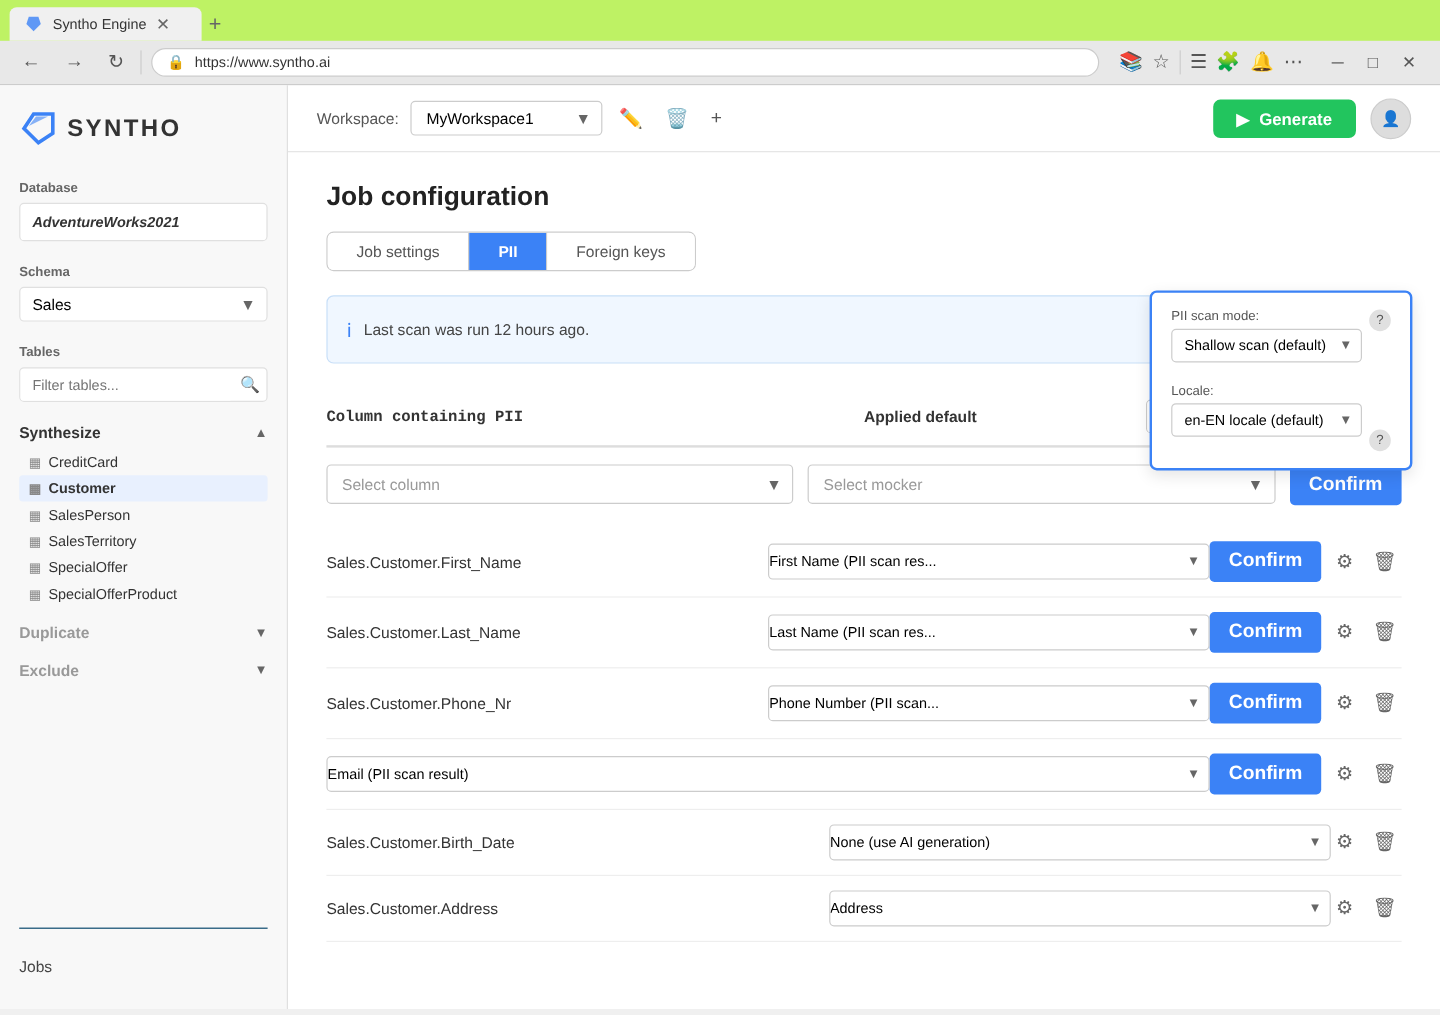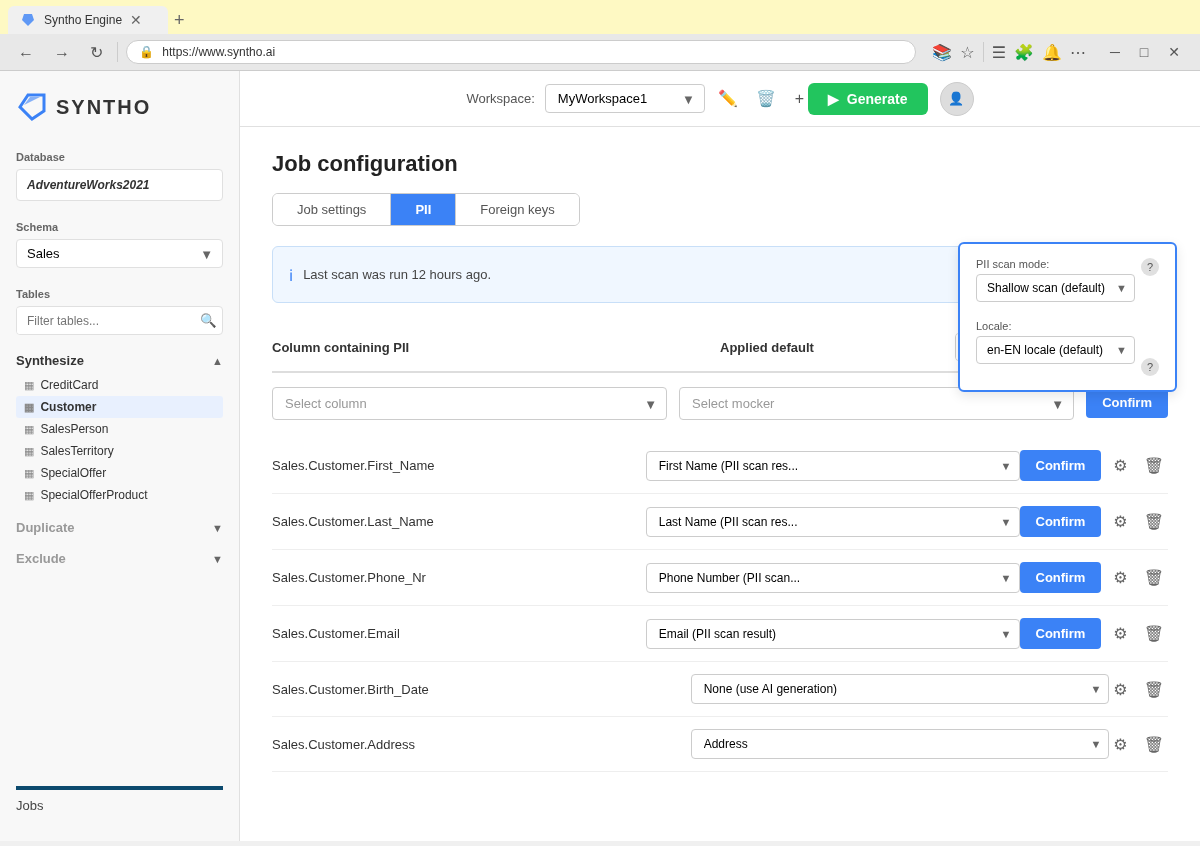--- a/index.html
+++ b/index.html
@@ -1,20 +1,20 @@
 <!DOCTYPE html>
 <html><head>
   <meta charset="utf-8">
   <style>
     * { box-sizing: border-box; margin: 0; padding: 0; }
     body { font-family: -apple-system, BlinkMacSystemFont, 'Segoe UI', sans-serif; font-size: 13px; background: #f0f0f0; color: #333; }
 
     
     .browser-chrome { background: #e8e8e8; border-bottom: 1px solid #ccc; }
-    .browser-tabs { display: flex; align-items: center; padding: 6px 8px 0; background: #fef9c3; }
+    .browser-tabs { display: flex; align-items: center; padding: 6px 8px 0; background: #bef264; }
     .browser-tab { display: flex; align-items: center; background: #f0f0f0; border-radius: 6px 6px 0 0; padding: 6px 12px; font-size: 12px; gap: 8px; min-width: 160px; }
     .browser-tab-close { cursor: pointer; color: #666; font-size: 14px; }
     .browser-tab-new { background: none; border: none; font-size: 18px; cursor: pointer; color: #666; padding: 0 6px; }
     .browser-nav { display: flex; align-items: center; padding: 6px 12px; gap: 8px; }
     .nav-btn { background: none; border: none; cursor: pointer; color: #555; font-size: 16px; padding: 2px 6px; border-radius: 4px; }
     .address-bar { flex: 1; background: white; border: 1px solid #ccc; border-radius: 20px; padding: 4px 12px; font-size: 12px; color: #333; display: flex; align-items: center; gap: 8px; }
     .nav-divider { width: 1px; height: 20px; background: #ccc; }
     .nav-icons { display: flex; align-items: center; gap: 8px; margin-left: 8px; }
     .nav-icon { color: #555; font-size: 16px; cursor: pointer; }
     .win-controls { display: flex; gap: 4px; margin-left: 8px; }
@@ -35,25 +35,25 @@
     .sidebar-select-arrow { position: absolute; right: 10px; top: 50%; transform: translateY(-50%); color: #666; pointer-events: none; }
     .sidebar-search-wrap { display: flex; align-items: center; border: 1px solid #e0e0e0; border-radius: 4px; background: white; margin-bottom: 12px; overflow: hidden; }
     .sidebar-search-input { flex: 1; border: none; outline: none; padding: 6px 10px; font-size: 12px; }
     .sidebar-search-btn { background: none; border: none; padding: 6px 8px; cursor: pointer; color: #666; }
     .sidebar-collapsible { display: flex; justify-content: space-between; align-items: center; padding: 6px 0; cursor: pointer; font-weight: 600; font-size: 13px; color: #333; }
     .sidebar-collapsible-arrow { color: #666; font-size: 11px; }
     .sidebar-table-list { list-style: none; margin-bottom: 8px; }
     .sidebar-table-item { display: flex; align-items: center; gap: 6px; padding: 4px 4px 4px 8px; font-size: 12px; color: #333; cursor: pointer; border-radius: 3px; }
     .sidebar-table-item.active { font-weight: 600; }
     .table-icon { font-size: 11px; color: #888; }
-    .sidebar-bottom { margin-top: auto; border-top: 4px solid #0c4a6e; }
+    .sidebar-bottom { margin-top: auto; padding-top: 16px; border-top: 1px solid #0c4a6e; }
     .sidebar-bottom-item { padding: 8px 0; font-size: 13px; font-weight: 500; color: #444; cursor: pointer; }
 
     
-    .header { background: white; border-bottom: 1px solid #e0e0e0; display: flex; align-items: center; justify-content: center; padding: 10px 24px; height: 56px; }
+    .header { background: white; border-bottom: 1px solid #e0e0e0; display: flex; align-items: center; justify-content: space-between; padding: 10px 24px; height: 56px; }
     .workspace-wrap { display: flex; align-items: center; gap: 10px; }
     .workspace-label { font-size: 13px; color: #555; }
     .workspace-select-wrap { position: relative; }
     .workspace-select { padding: 6px 28px 6px 12px; border: 1px solid #ccc; border-radius: 4px; background: white; font-size: 13px; appearance: none; min-width: 160px; cursor: pointer; }
     .workspace-select-arrow { position: absolute; right: 10px; top: 50%; transform: translateY(-50%); color: #666; pointer-events: none; }
     .workspace-icon-btn { background: none; border: none; cursor: pointer; color: #555; font-size: 16px; padding: 4px; }
     .generate-btn { background: #22c55e; color: white; border: none; border-radius: 6px; padding: 8px 20px; font-size: 14px; font-weight: 600; cursor: pointer; display: flex; align-items: center; gap: 8px; }
     .user-avatar { width: 34px; height: 34px; border-radius: 50%; background: #ddd; border: 1px solid #ccc; cursor: pointer; display: flex; align-items: center; justify-content: center; color: #888; }
 
     
@@ -88,28 +88,28 @@
     .pii-col-header { font-size: 13px; font-weight: 600; color: #333; }
     .filter-input-wrap { display: flex; align-items: center; border: 1px solid #ccc; border-radius: 4px; overflow: hidden; }
     .filter-input { border: none; outline: none; padding: 6px 10px; font-size: 12px; width: 180px; }
     .filter-search-btn { background: #666; border: none; padding: 6px 8px; cursor: pointer; color: white; }
 
     
     .add-column-row { display: flex; align-items: flex-start; gap: 12px; padding: 10px 0; margin-bottom: 8px; }
     .col-select-wrap { position: relative; flex: 1; }
     .col-select { width: 100%; padding: 8px 28px 8px 12px; border: 1px solid #ccc; border-radius: 4px; background: white; font-size: 13px; appearance: none; cursor: pointer; color: #999; }
     .col-select-arrow { position: absolute; right: 10px; top: 50%; transform: translateY(-50%); color: #666; pointer-events: none; }
-    .confirm-btn { background: #3b82f6; color: white; border: none; border-radius: 4px; padding: 8px 16px; font-size: 13px; font-weight: 600; cursor: pointer; white-space: nowrap; }
+    .confirm-btn { background: #3b82f6; color: white; border: none; border-radius: 4px; padding: 8px 16px; font-size: 16px; font-weight: 600; cursor: pointer; white-space: nowrap; }
 
     
     .pii-row { display: flex; align-items: center; padding: 12px 0; border-bottom: 1px solid #eee; }
     .pii-row-col { font-size: 13px; color: #333; flex: 1; }
     .pii-row-mocker { flex: 1; display: flex; align-items: center; gap: 8px; }
     .mocker-select-wrap { position: relative; flex: 1; }
-    .mocker-select { width: 100%; padding: 7px 28px 7px 12px; border: 1px solid #ccc; border-radius: 4px; background: white; font-size: 12px; appearance: none; cursor: pointer; }
+    .mocker-select { width: 100%; padding: 7px 28px 7px 0; border: 1px solid #ccc; border-radius: 4px; background: white; font-size: 12px; appearance: none; cursor: pointer; }
     .mocker-select-arrow { position: absolute; right: 8px; top: 50%; transform: translateY(-50%); color: #666; pointer-events: none; font-size: 11px; }
     .pii-row-actions { display: flex; align-items: center; gap: 8px; }
     .action-icon-btn { background: none; border: none; cursor: pointer; color: #666; font-size: 16px; padding: 4px; }
   </style>
 </head>
 <body>
 
 <div class="browser-chrome">
   <div class="browser-tabs">
     <div class="browser-tab">
@@ -296,21 +296,21 @@
                   </select>
                   <span class="pii-select-arrow">▼</span>
                 </div>
               </div>
               <span class="pii-help">?</span>
             </div>
           </div>
         </div>
 
         <div style="display:flex; align-items:center; padding:10px 0; border-bottom:2px solid #ddd; margin-bottom:4px;">
-          <div style="flex:1;">
+          <div style="flex:1;font-family:Liberation Mono, monospace;">
             <span class="pii-col-header">Column containing PII</span>
           </div>
           <div style="flex:1; display:flex; align-items:center; justify-content:space-between;">
             <span class="pii-col-header">Applied default</span>
             <div class="filter-input-wrap">
               <input class="filter-input" type="text" placeholder="Filter columns" style="">
               <button class="filter-search-btn" style="font-size:12px;">🔍</button>
             </div>
           </div>
         </div>
@@ -384,23 +384,20 @@
               </div>
             </div>
             <div class="pii-row-actions">
               <button class="confirm-btn">Confirm</button>
               <button class="action-icon-btn">⚙</button>
               <button class="action-icon-btn">🗑</button>
             </div>
           </div>
 
           <div class="pii-row">
-            <div class="pii-row-col">
-              <span>Sales.Customer.Email</span>
-            </div>
             <div class="pii-row-mocker">
               <div class="mocker-select-wrap">
                 <select class="mocker-select">
                   <option>Email (PII scan result)</option>
                 </select>
                 <span class="mocker-select-arrow">▼</span>
               </div>
             </div>
             <div class="pii-row-actions">
               <button class="confirm-btn">Confirm</button>

